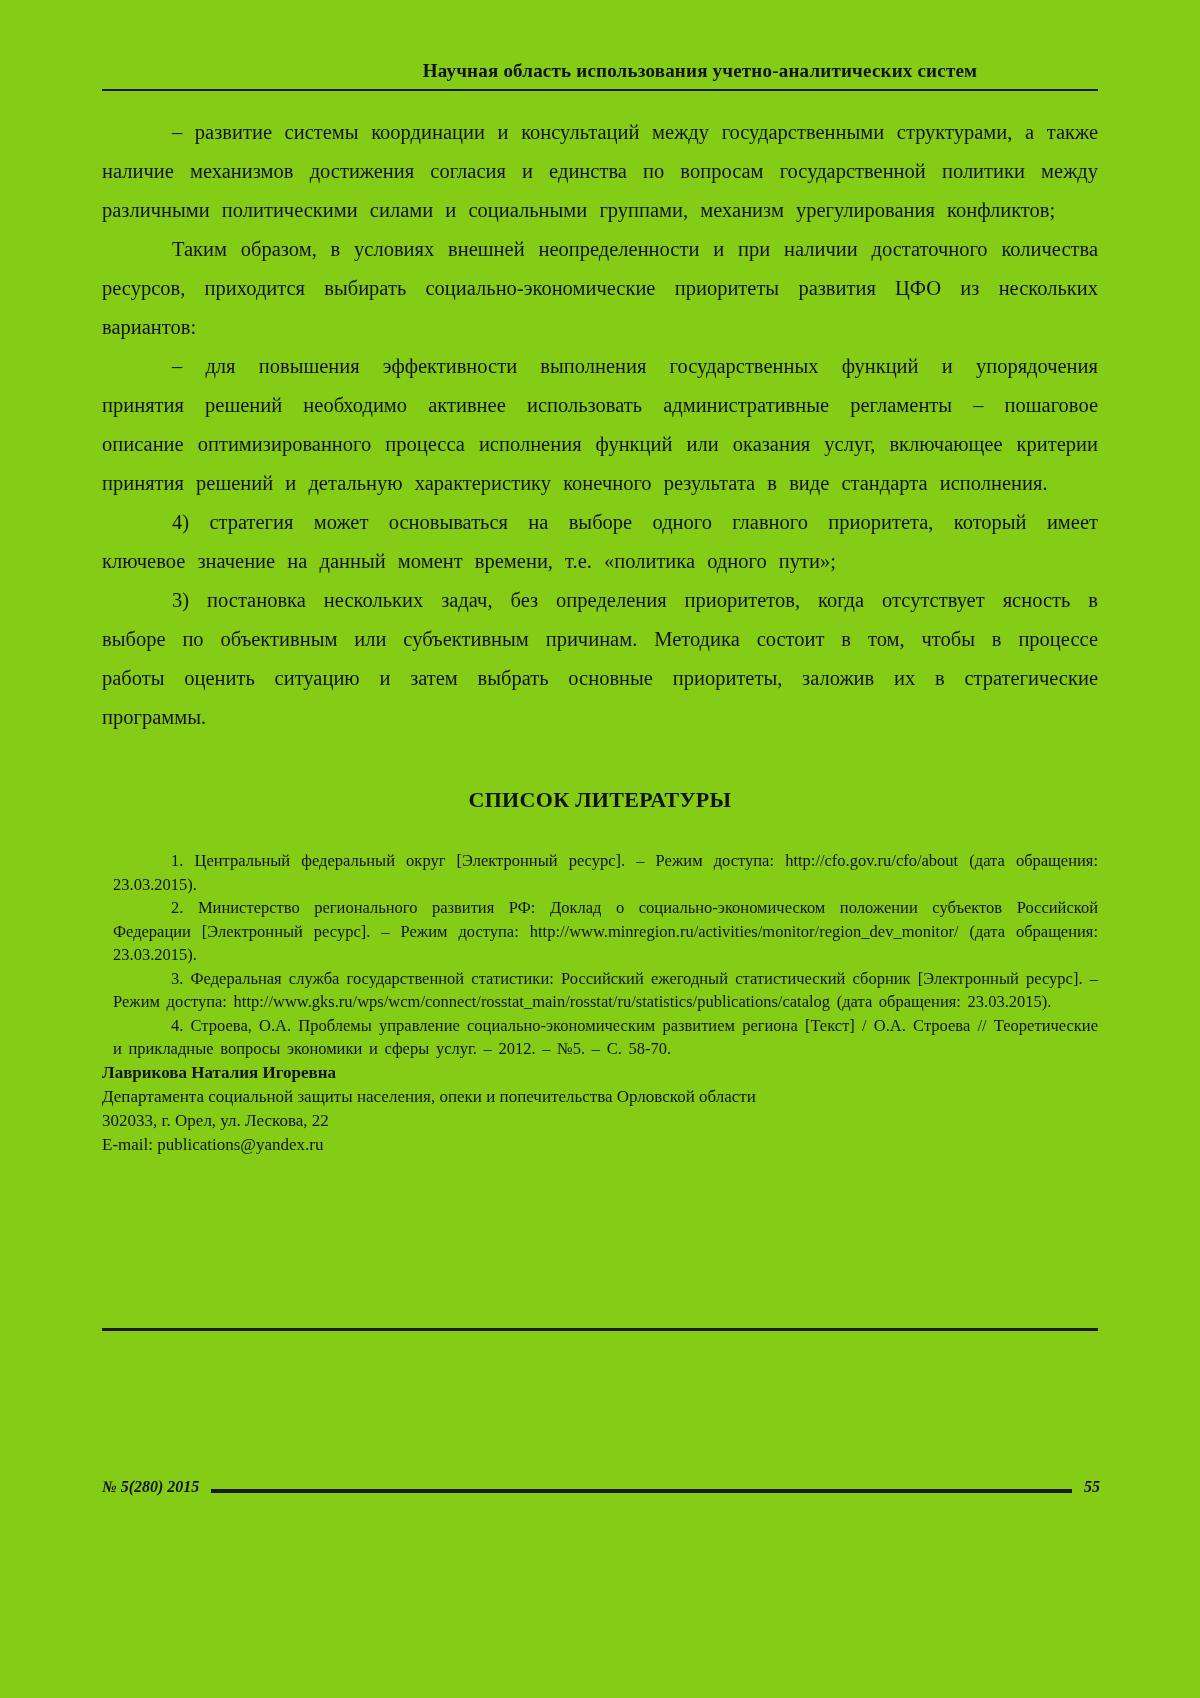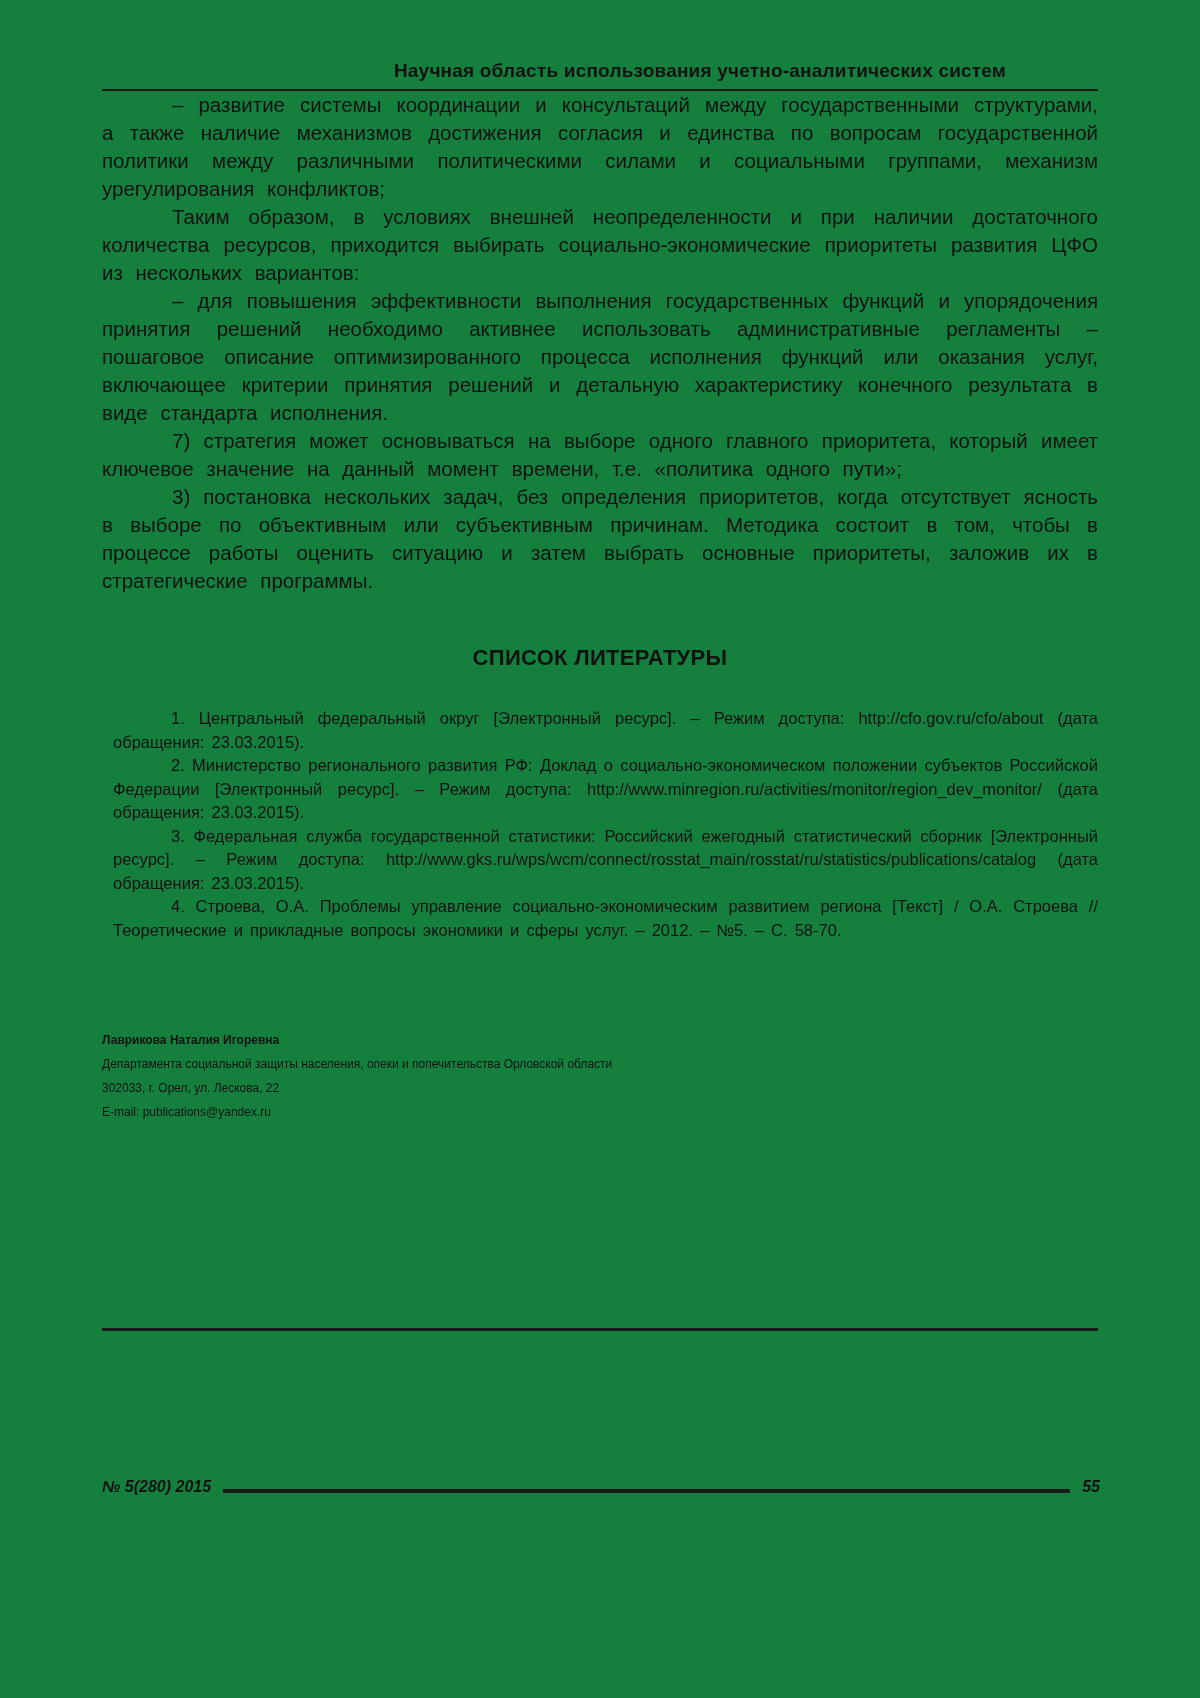--- a/index.html
+++ b/index.html
@@ -2,22 +2,22 @@
 <html><head>
 <meta charset="utf-8">
 <style>
   * { margin: 0; padding: 0; box-sizing: border-box; }
   html, body { background: #e8e8e8; }
   .page {
     position: relative;
     width: 1200px;
     height: 1698px;
     margin: 0 auto;
-    background: #15803d;
-    font-family: Liberation Sans, sans-serif;
+    background: #84cc16;
+    font-family: Liberation Serif, serif;
     color: #121212;
     overflow: hidden;
   }
   .content { padding: 0 102px; }
 
   
   .running-head-wrap {
     padding-top: 60px;
     padding-bottom: 7px;
     border-bottom: 2px solid #1a1a1a;
@@ -26,22 +26,23 @@
     font-weight: bold;
     font-size: 19px;
     text-align: center;
     transform: translateX(100px);
     letter-spacing: 0.2px;
     white-space: nowrap;
   }
 
   
   .body-text {
+    margin-top: 22px;
     font-size: 20.5px;
-    line-height: 28px;
+    line-height: 39px;
     text-align: justify;
     word-spacing: 7px;
   }
   .body-text p { text-indent: 70px; }
 
   
   .refs-heading {
     margin-top: 50px;
     text-align: center;
     font-weight: bold;
@@ -54,22 +55,21 @@
     line-height: 23.5px;
     text-align: justify;
     word-spacing: 2.5px;
     overflow-wrap: break-word;
     margin-left: 11px;
   }
   .refs p { text-indent: 58px; }
 
   
   .author {
-    margin-top: 86px;
-    font-size: 12px;
+    font-size: 17px;
     line-height: 24px;
   }
   .author .name { font-weight: bold; }
 
   
   .bottom-rule {
     position: absolute;
     left: 102px;
     right: 102px;
     top: 1328px;
@@ -102,21 +102,21 @@
   <div class="content">
 
     <div class="running-head-wrap">
       <div class="running-head">Научная область использования учетно-аналитических систем</div>
     </div>
 
     <div class="body-text">
       <p>– развитие системы координации и консультаций между государственными структурами, а также наличие механизмов достижения согласия и единства по вопросам государственной политики между различными политическими силами и социальными группами, механизм урегулирования конфликтов;</p>
       <p>Таким образом, в условиях внешней неопределенности и при наличии достаточного количества ресурсов, приходится выбирать социально-экономические приоритеты развития ЦФО из нескольких вариантов:</p>
       <p>– для повышения эффективности выполнения государственных функций и упорядочения принятия решений необходимо активнее использовать административные регламенты – пошаговое описание оптимизированного процесса исполнения функций или оказания услуг, включающее критерии принятия решений и детальную характеристику конечного результата в виде стандарта исполнения.</p>
-      <p>7) стратегия может основываться на выборе одного главного приоритета, который имеет ключевое значение на данный момент времени, т.е. «политика одного пути»;</p>
+      <p>4) стратегия может основываться на выборе одного главного приоритета, который имеет ключевое значение на данный момент времени, т.е. «политика одного пути»;</p>
       <p>3) постановка нескольких задач, без определения приоритетов, когда отсутствует ясность в выборе по объективным или субъективным причинам. Методика состоит в том, чтобы в процессе работы оценить ситуацию и затем выбрать основные приоритеты, заложив их в стратегические программы.</p>
     </div>
 
     <div class="refs-heading">СПИСОК ЛИТЕРАТУРЫ</div>
 
     <div class="refs">
       <p>1. Центральный федеральный округ [Электронный ресурс]. – Режим доступа: http://cfo.gov.ru/cfo/about (дата обращения: 23.03.2015).</p>
       <p>2. Министерство регионального развития РФ: Доклад о социально-экономическом положении субъектов Российской Федерации [Электронный ресурс]. – Режим доступа: http://www.minregion.ru/activities/monitor/region_dev_monitor/ (дата обращения: 23.03.2015).</p>
       <p>3. Федеральная служба государственной статистики: Российский ежегодный статистический сборник [Электронный ресурс]. – Режим доступа: http://www.gks.ru/wps/wcm/connect/rosstat_main/rosstat/ru/statistics/publications/catalog (дата обращения: 23.03.2015).</p>
       <p>4. Строева, О.А. Проблемы управление социально-экономическим развитием региона [Текст] / О.А. Строева // Теоретические и прикладные вопросы экономики и сферы услуг. – 2012. – №5. – С. 58-70.</p>

